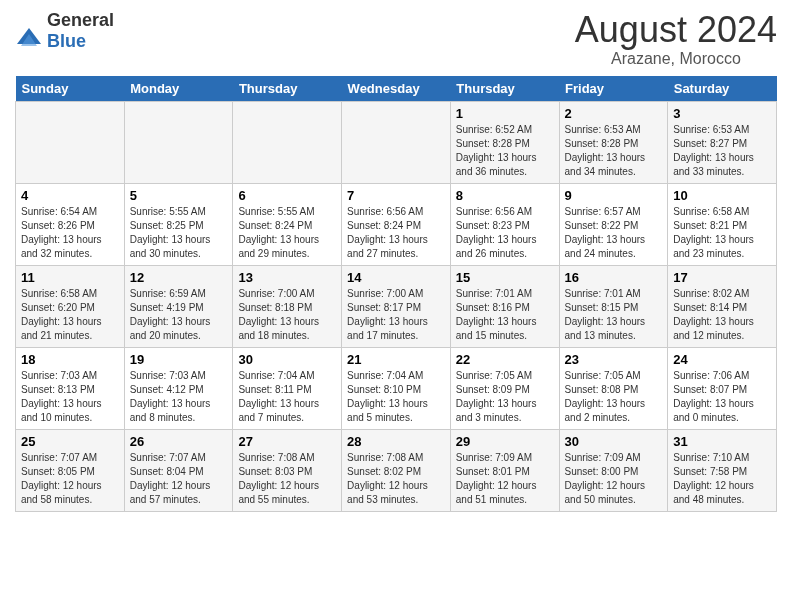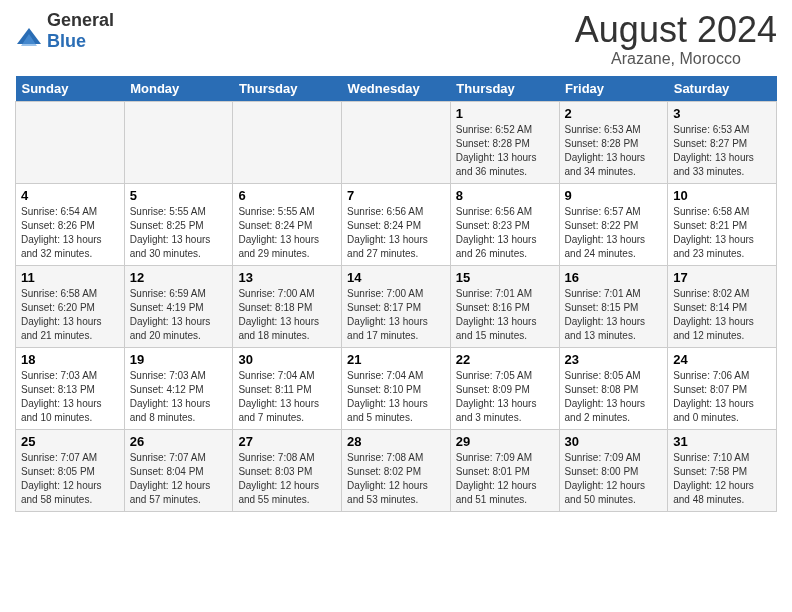--- a/index.html
+++ b/index.html
@@ -260,21 +260,21 @@
 Daylight: 13 hours and 5 minutes.</div>
         </td>
         <td>
           <span class="day-number">22</span>
           <div class="day-info">Sunrise: 7:05 AM
 Sunset: 8:09 PM
 Daylight: 13 hours and 3 minutes.</div>
         </td>
         <td>
           <span class="day-number">23</span>
-          <div class="day-info">Sunrise: 8:05 AM
+          <div class="day-info">Sunrise: 7:05 AM
 Sunset: 8:08 PM
 Daylight: 13 hours and 2 minutes.</div>
         </td>
         <td>
           <span class="day-number">24</span>
           <div class="day-info">Sunrise: 7:06 AM
 Sunset: 8:07 PM
 Daylight: 13 hours and 0 minutes.</div>
         </td>
       </tr>

